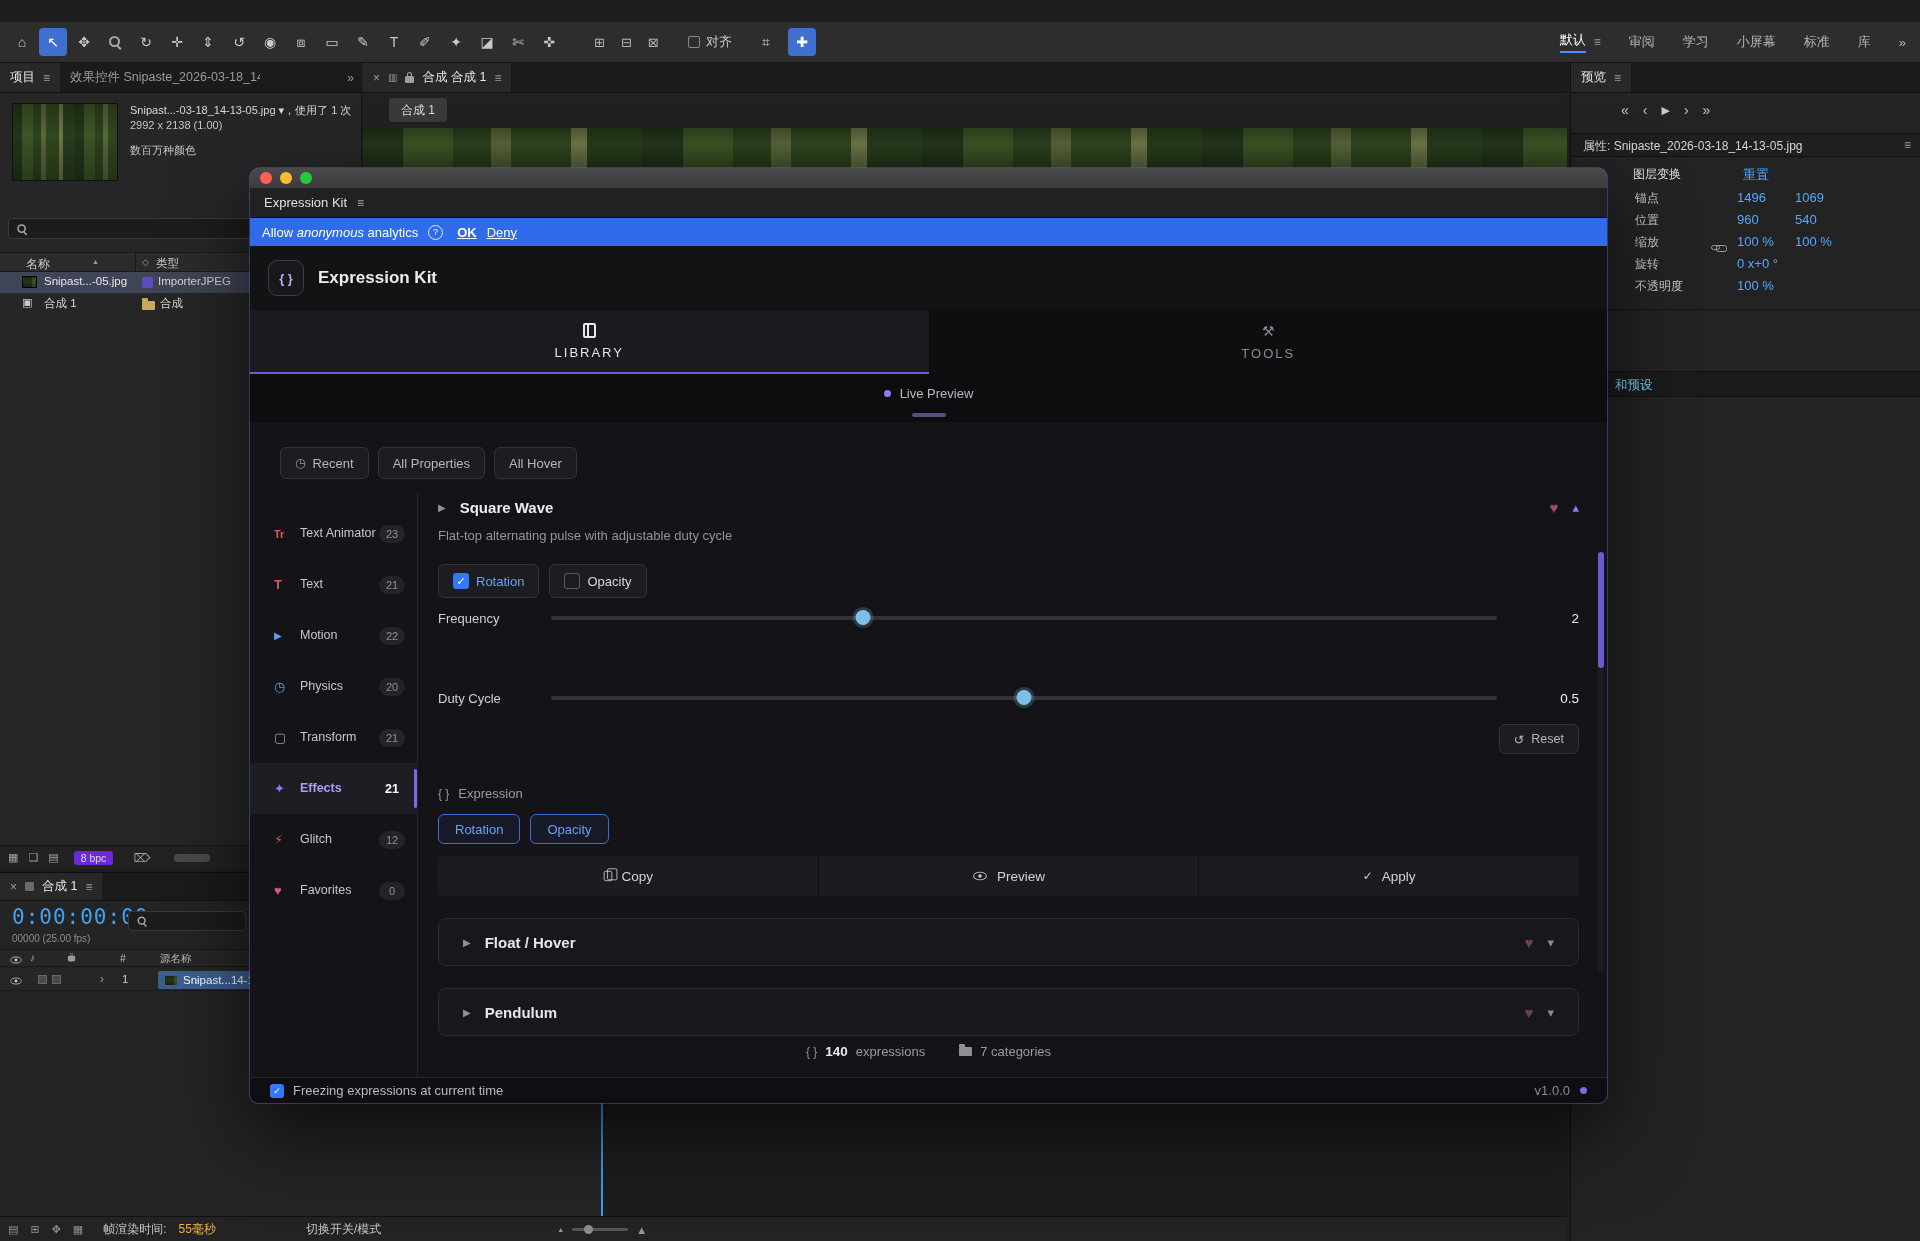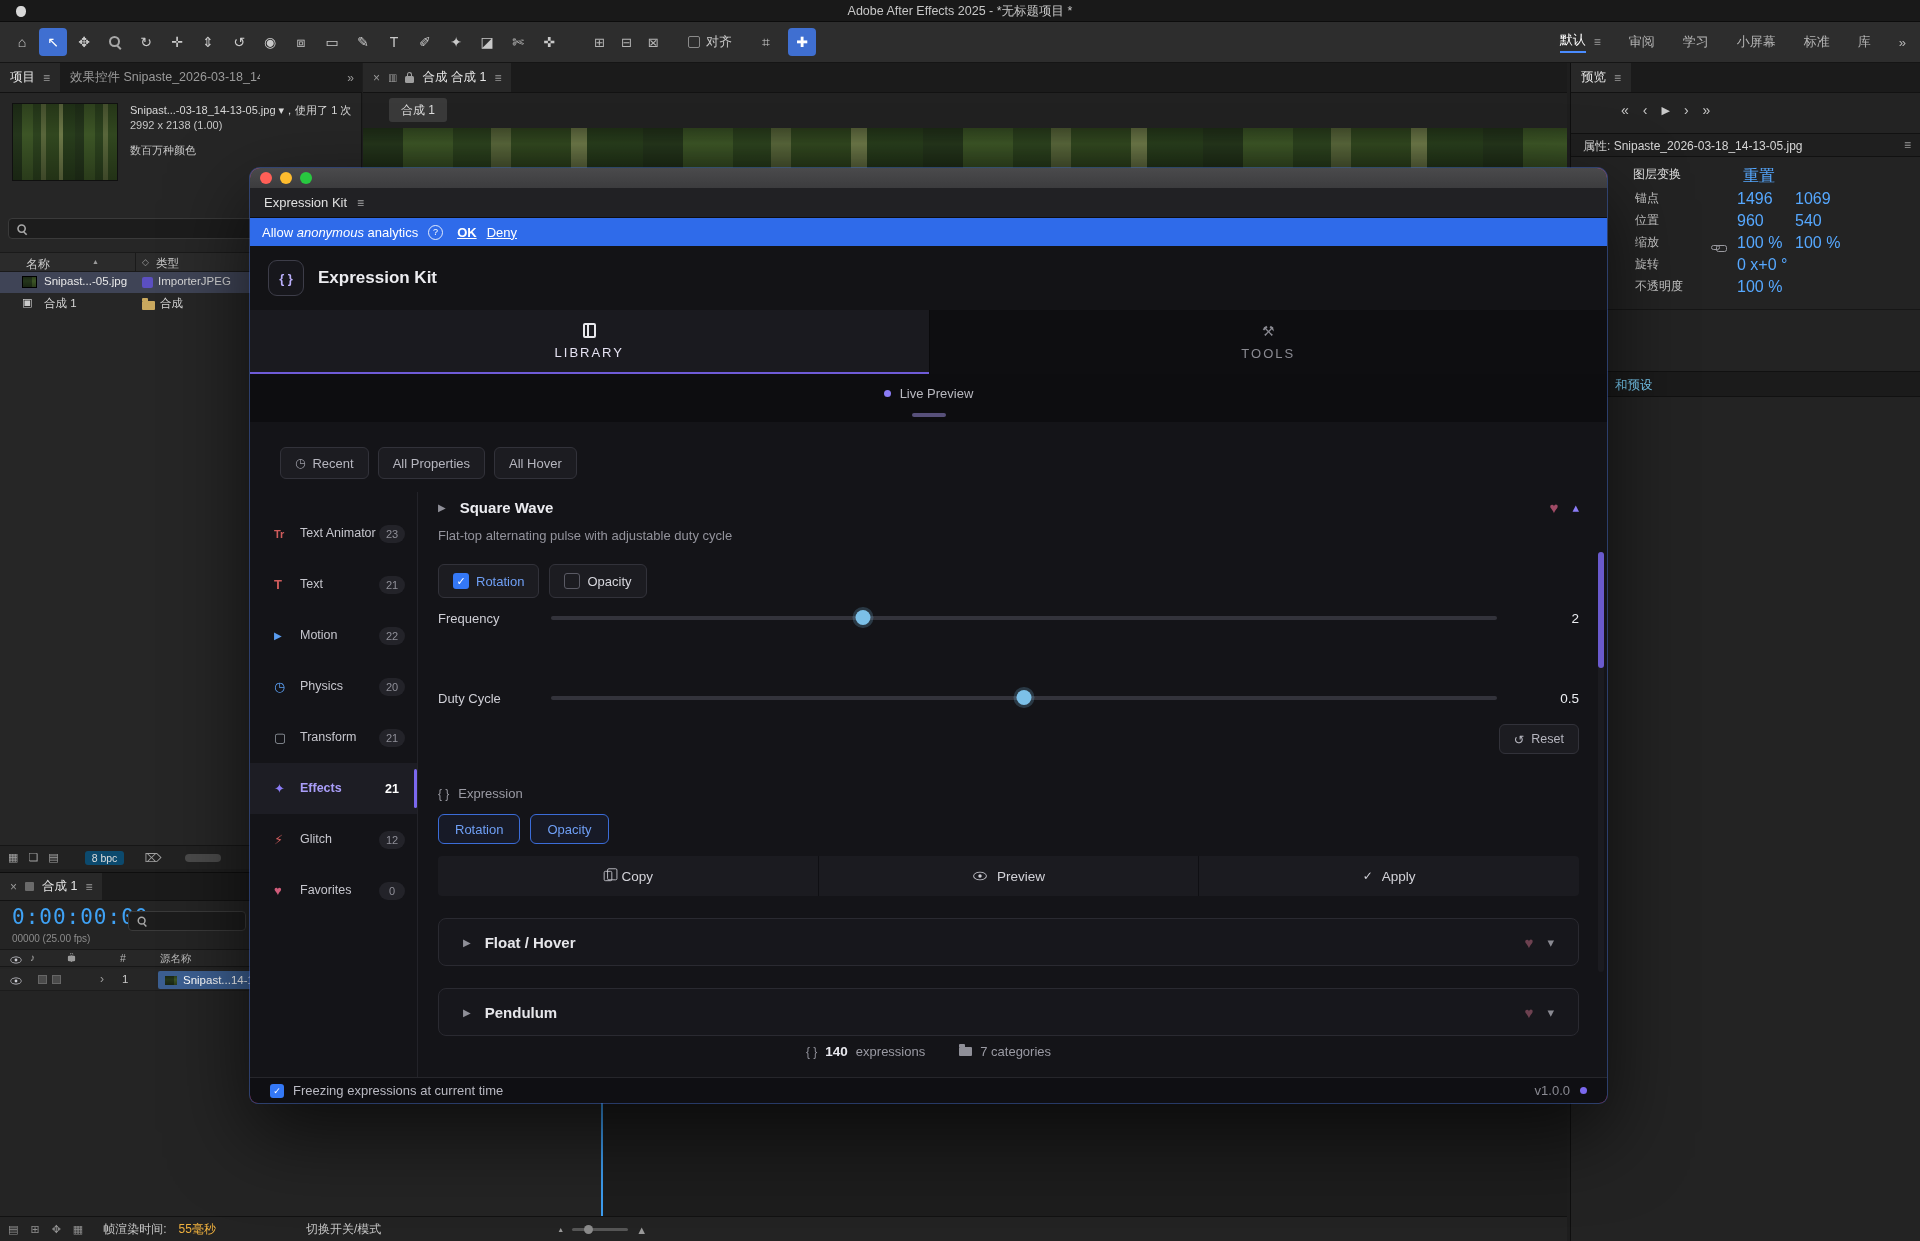--- a/index.html
+++ b/index.html
@@ -36,21 +36,21 @@
 .icon-copy{display:inline-block;width:10px;height:12px;border:1.5px solid #cfcfd6;border-radius:2px;position:relative}
 .icon-copy::before{content:'';position:absolute;left:2.5px;top:-4.5px;width:10px;height:12px;border:1.5px solid #cfcfd6;border-radius:2px}
 .icon-book{display:inline-block;width:13px;height:15px;border:2px solid #e8e8ec;border-radius:2px;position:relative}
 .icon-book::before{content:'';position:absolute;left:2px;top:-2px;bottom:-2px;width:2px;background:#e8e8ec}
 .icon-chain{display:inline-block;width:9px;height:5px;border:1.5px solid #9a9aa0;border-radius:2.5px;position:relative;margin-right:8px}
 .icon-chain::after{content:'';position:absolute;left:4px;top:-1.5px;width:9px;height:5px;border:1.5px solid #9a9aa0;border-radius:2.5px}
 
 .forest{background:linear-gradient(180deg,rgba(0,0,0,.28),rgba(0,0,0,0) 35%,rgba(0,0,0,.32)),repeating-linear-gradient(90deg,#24351b 0 40px,#3c5526 40px 90px,#2c421e 90px 128px,#58663a 128px 148px,#31471f 148px 208px,#6b7747 208px 224px,#283d1c 224px 280px)}
 .forest-sm{background:linear-gradient(180deg,rgba(0,0,0,.25),rgba(0,0,0,0) 40%,rgba(0,0,0,.3)),repeating-linear-gradient(90deg,#24351b 0 9px,#3c5526 9px 20px,#2c421e 20px 28px,#58663a 28px 33px,#31471f 33px 46px,#6b7747 46px 50px,#283d1c 50px 62px)}
 
-.pv{color:#56a8ff;font-size:16px;cursor:pointer}
+.pv{color:#56a8ff;font-size:13px;cursor:pointer}
 .plabel{color:#c8c8c8;font-size:12px}
 
 .timecode{font-family:"DejaVu Sans Mono","Liberation Mono",monospace;font-size:21px;color:#3fa2f5;letter-spacing:1px}
 
 .ekwin{border-radius:10px 10px 8px 8px;overflow:hidden;background:#ec4899;box-shadow:0 0 0 1px rgba(70,110,210,.45),0 30px 80px rgba(0,0,0,.65);z-index:50}
 .tl{width:12px;height:12px;border-radius:50%;display:inline-block}
 .ek-pill{height:32px;padding:0 14px;background:#1c1c21;border:1px solid #32323a;border-radius:6px;color:#b6b6bf;font-size:13px;display:flex;align-items:center;gap:7px;cursor:pointer}
 .cat{height:51px;display:flex;align-items:center;padding-left:24px;position:relative;cursor:pointer}
 .cat .ci{width:22px;font-size:13px;font-weight:700}
 .cat .cl{flex:1;margin-left:4px;font-size:12.5px;color:#c6c6cd;line-height:1.15}
@@ -66,24 +66,20 @@
 .chkbox.un{border:1.5px solid #5a5a64}
 .bluepill{height:30px;padding:0 16px;border:1px solid #3b6cd8;border-radius:6px;color:#6f9ff5;font-size:13px;display:flex;align-items:center;background:rgba(59,108,216,.08);cursor:pointer}
 .card{height:48px;border:1px solid #2a2a31;border-radius:8px;background:#17171c;display:flex;align-items:center;padding:0 24px;cursor:pointer}
 .act{flex:1;display:flex;align-items:center;justify-content:center;gap:9px;color:#d2d2d8;font-size:13.5px;cursor:pointer}
 </style>
 </head>
 <body>
 
 <div id="root">
 
-  <div class="r menubar" style="left:0;top:0;width:1920px;height:22px">
-    <span class="apple"></span>
-    <span class="mb-title">Adobe After Effects 2025 - *无标题项目 *</span>
-  </div>
 
   <div class="r toolbar" style="left:0;top:22px;width:1920px;height:41px">
     <div class="flex" style="position:absolute;left:8px;top:6px;gap:3px">
       <span class="tool">⌂</span>
       <span class="tool active">↖</span>
       <span class="tool">✥</span>
       <span class="tool">
           <span class="icon-zoom"></span>
         </span>
       <span class="tool">↻</span>
@@ -160,21 +156,21 @@
     <div class="r" style="left:0;top:230px;width:362px;height:21px">
       <span class="r" style="left:22px;top:3px;font-size:11px;color:#c9c9c9">▣</span>
       <span class="r" style="left:44px;top:3px;font-size:11.5px;color:#d6d6d6">合成 1</span>
       <span class="icon-folder r" style="left:142px;top:6px;color:#c9a85e"></span>
       <span class="r" style="left:160px;top:3px;font-size:11.5px;color:#d6d6d6">合成</span>
     </div>
     <div class="r flex" style="left:0;top:782px;width:362px;height:24px;background:#222;border-top:1px solid #161616;padding:0 8px;gap:10px">
       <span style="color:#a0a0a0;font-size:11px">▦</span>
       <span style="color:#a0a0a0;font-size:11px">❏</span>
       <span style="color:#a0a0a0;font-size:11px">▤</span>
-      <span style="background:#0c4a6e;border-radius:3px;padding:1px 7px;font-size:10.5px;color:#ddd;margin-left:16px">8 bpc</span>
+      <span style="background:#6d28d9;border-radius:3px;padding:1px 7px;font-size:10.5px;color:#ddd;margin-left:5px">8 bpc</span>
       <span style="color:#a0a0a0;font-size:12px;margin-left:10px">⌦</span>
       <span style="width:36px;height:8px;background:#4a4a4a;border-radius:4px;margin-left:14px"></span>
     </div>
   </div>
 
   <div class="r" style="left:363px;top:63px;width:1204px;height:806px;background:#1d1d1d">
     <div class="tabbar flex" style="position:absolute;left:0;top:0;width:1204px;height:30px">
       <span class="ptab on" style="gap:8px">
         <span class="menu-g">×</span>
         <span class="menu-g" style="font-size:10px">▥</span>

